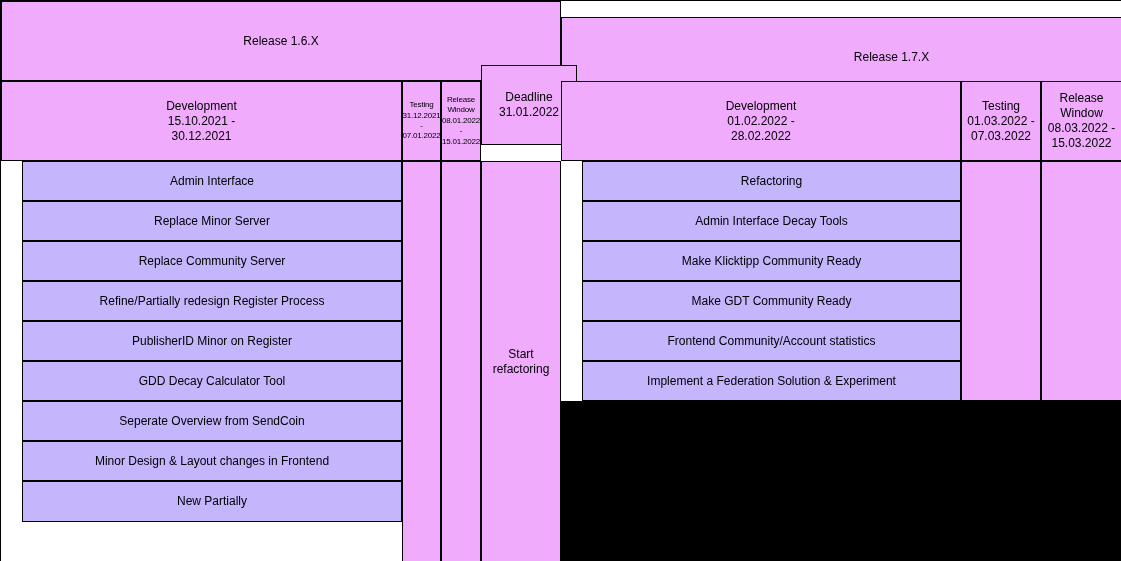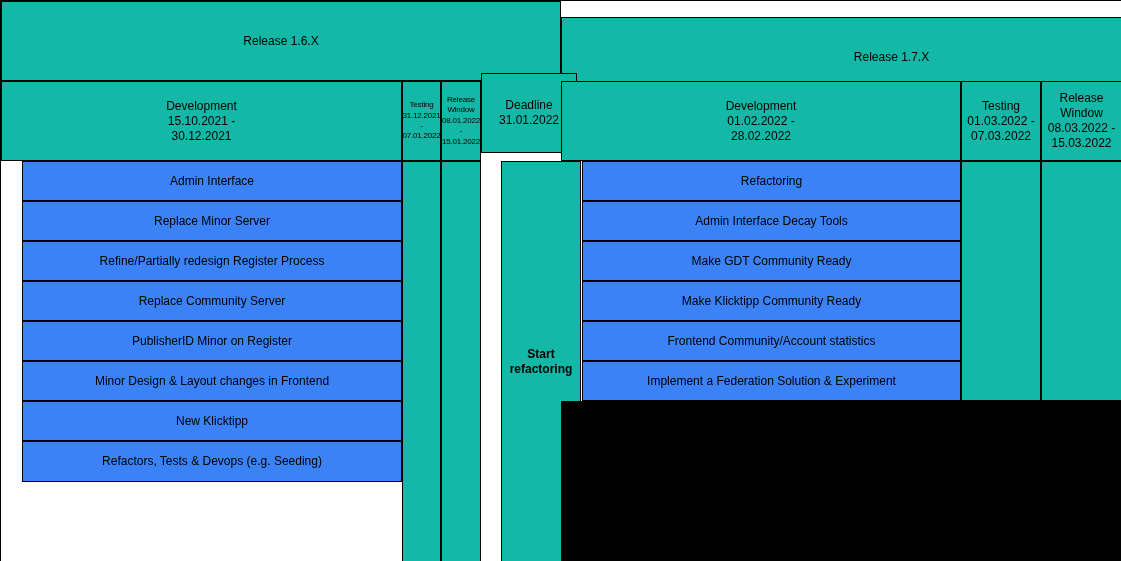--- a/index.html
+++ b/index.html
@@ -17,55 +17,55 @@
   .cell {
     position: absolute;
     box-sizing: border-box;
     border: 1px solid #000;
     display: flex;
     align-items: center;
     justify-content: center;
     text-align: center;
     white-space: pre-line;
     overflow: hidden;
-    background: #14b8a6;
+    background: #f0abfc;
   }
   
   .r16-title { left: 0;   top: 0; width: 560px; height: 80px; }
   .r17-title { left: 560px; top: 16px; width: 661px; height: 80px; }
   
   .r16-dev-h  { left: 0;    top: 80px; width: 401px; height: 80px; }
   .r16-test-h { left: 401px; top: 80px; width: 39px; height: 80px; font-size: 8px; line-height: 1.3; letter-spacing: -0.2px; }
   .r16-rw-h   { left: 440px; top: 80px; width: 40px; height: 80px; font-size: 8px; line-height: 1.3; letter-spacing: -0.2px; }
-  .r16-dl-h   { left: 480px; top: 72px; width: 96px; height: 80px; }
+  .r16-dl-h   { left: 480px; top: 64px; width: 96px; height: 80px; }
   
   .r17-dev-h  { left: 560px;  top: 80px; width: 400px; height: 80px; }
   .r17-test-h { left: 960px;  top: 80px; width: 80px;  height: 80px; }
   .r17-rw-h   { left: 1040px; top: 80px; width: 81px;  height: 80px; }
   
   .tasks { position: absolute; display: flex; flex-direction: column; }
   .tasks-left  { left: 0;     top: 160px; width: 401px; height: 401px; }
   .tasks-right { left: 560px; top: 160px; width: 400px; height: 240px; }
   .task-row {
     box-sizing: border-box;
     height: 40px;
     flex: 0 0 40px;
     border: 1px solid #000;
     display: flex;
     align-items: center;
     justify-content: center;
     text-align: right;
-    background: #3b82f6;
+    background: #c4b5fd;
     margin-left: 21px;
   }
   .tasks-left .task-row:last-child { height: 41px; flex: 0 0 41px; }
   
   .r16-test-b { left: 401px; top: 160px; width: 39px; height: 401px; }
   .r16-rw-b   { left: 440px; top: 160px; width: 40px; height: 401px; }
-  .r16-dl-b   { left: 500px; top: 160px; width: 80px; height: 401px; font-weight: bold; }
+  .r16-dl-b   { left: 480px; top: 160px; width: 80px; height: 401px; }
   .r17-test-b { left: 960px;  top: 160px; width: 80px; height: 240px; }
   .r17-rw-b   { left: 1040px; top: 160px; width: 81px; height: 240px; }
   
   .black-region {
     position: absolute;
     left: 560px; top: 400px; width: 561px; height: 161px;
     background: #000000;
   }
 </style>
 </head>
@@ -98,38 +98,39 @@
 01.03.2022 -
 07.03.2022</div>
   <div class="cell r17-rw-h">Release
 Window
 08.03.2022 -
 15.03.2022</div>
 
   <div class="tasks tasks-left">
     <div class="task-row">Admin Interface</div>
     <div class="task-row">Replace Minor Server</div>
+    <div class="task-row">Replace Community Server</div>
     <div class="task-row">Refine/Partially redesign Register Process</div>
-    <div class="task-row">Replace Community Server</div>
     <div class="task-row">PublisherID Minor on Register</div>
+    <div class="task-row">GDD Decay Calculator Tool</div>
+    <div class="task-row">Seperate Overview from SendCoin</div>
     <div class="task-row">Minor Design &amp; Layout changes in Frontend</div>
-    <div class="task-row">New Klicktipp</div>
-    <div class="task-row">Refactors, Tests &amp; Devops (e.g. Seeding)</div>
+    <div class="task-row">New Partially</div>
   </div>
 
   <div class="cell r16-test-b"></div>
   <div class="cell r16-rw-b"></div>
   <div class="cell r16-dl-b">Start
 refactoring</div>
 
   <div class="tasks tasks-right">
     <div class="task-row">Refactoring</div>
     <div class="task-row">Admin Interface Decay Tools</div>
+    <div class="task-row">Make Klicktipp Community Ready</div>
     <div class="task-row">Make GDT Community Ready</div>
-    <div class="task-row">Make Klicktipp Community Ready</div>
     <div class="task-row">Frontend Community/Account statistics</div>
     <div class="task-row">Implement a Federation Solution &amp; Experiment</div>
   </div>
 
   <div class="cell r17-test-b"></div>
   <div class="cell r17-rw-b"></div>
 
   <div class="black-region"></div>
 
 </div>

